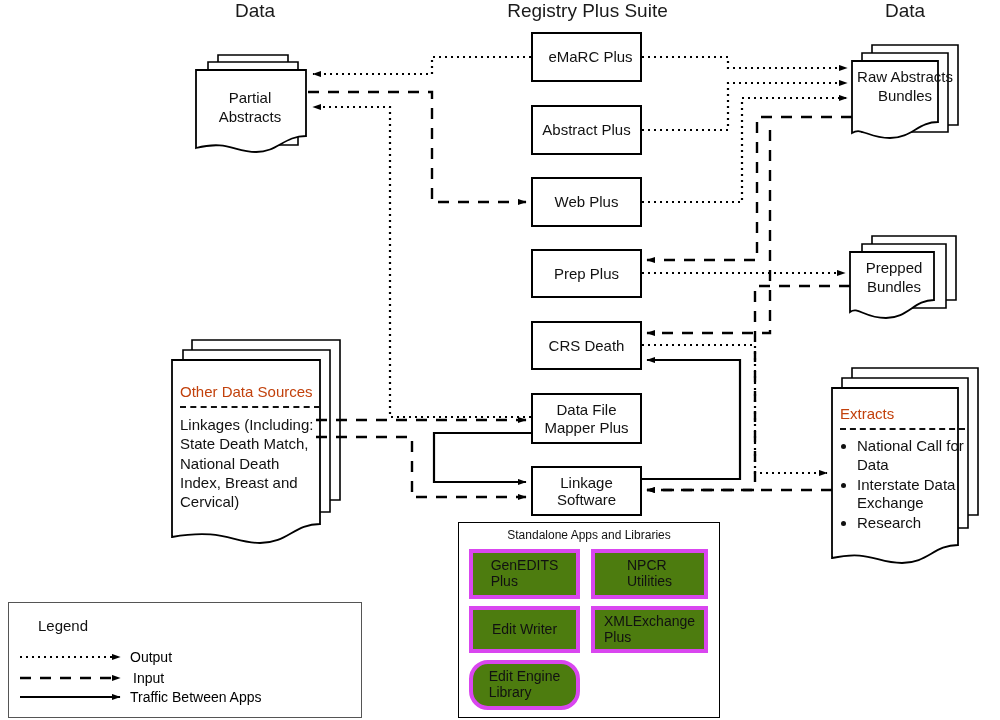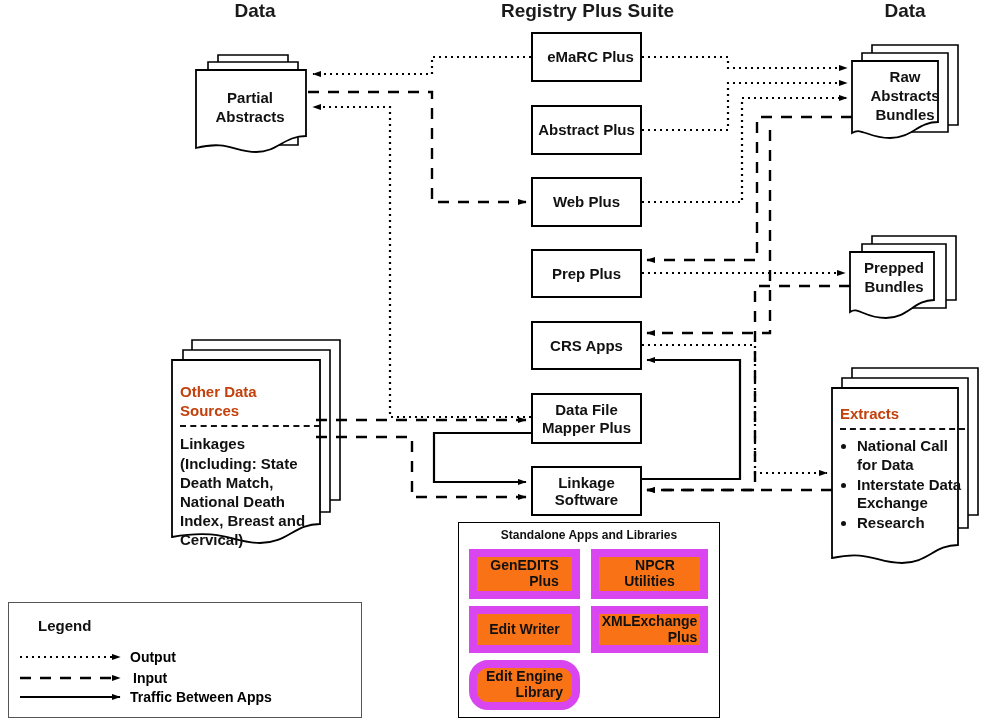--- a/index.html
+++ b/index.html
@@ -1,35 +1,35 @@
 <!DOCTYPE html>
 <html><head>
 <meta charset="utf-8">
 <title>Registry Plus Suite Data Flow Diagram</title>
 <style>
   html,body{margin:0;padding:0;background:#ffffff;}
   body{width:1000px;height:720px;position:relative;overflow:hidden;
        font-family:"Liberation Sans", sans-serif;color:#111;}
-  #stage{position:absolute;left:0;top:0;width:872px;height:720px;font-weight:bold;}
+  #stage{position:absolute;left:0;top:0;width:872px;height:720px;}
   svg#wires{position:absolute;left:0;top:0;width:1000px;height:720px;}
 
   .col-title{position:absolute;font-size:19px;color:#1a1a1a;text-align:center;
              white-space:nowrap;}
 
   
   .appbox{position:absolute;border:2px solid #000;background:#fff;
           display:flex;align-items:center;justify-content:center;text-align:center;
           font-size:15px;line-height:1.15;color:#111;box-sizing:border-box;}
 
   
   .panel{position:absolute;border:1.5px solid #000;background:#fff;box-sizing:border-box;}
   .panel-title{position:absolute;width:100%;text-align:center;font-size:12px;
                top:5px;left:0;color:#111;}
-  .smallbox{position:absolute;border:8px solid #d946ef;background:#f97316;
-            display:flex;align-items:center;justify-content:center;text-align:right;
+  .smallbox{position:absolute;border:4px solid #d946ef;background:#4d7c0f;
+            display:flex;align-items:center;justify-content:center;text-align:left;
             font-size:14px;line-height:1.12;color:#111;box-sizing:border-box;}
 
   
   .legend{position:absolute;border:1.5px solid #555;background:#fff;box-sizing:border-box;}
   .legend-title{position:absolute;font-size:15px;color:#111;}
   .legend-label{position:absolute;font-size:14px;color:#000000;white-space:nowrap;}
 
   
   .doc-text{position:absolute;font-size:15px;line-height:1.28;color:#111;
             text-align:center;}
@@ -159,21 +159,21 @@
   </div>
 
   <div class="appbox" style="left:531px;top:32px;width:111px;height:50px;padding-left:8px;">eMaRC Plus</div>
 
   <div class="appbox" style="left:531px;top:177px;width:111px;height:50px;">Web Plus</div>
 
   <div class="appbox" style="left:531px;top:105px;width:111px;height:50px;">Abstract Plus</div>
 
   <div class="appbox" style="left:531px;top:249px;width:111px;height:49px;">Prep Plus</div>
 
-  <div class="appbox" style="left:531px;top:321px;width:111px;height:49px;">CRS Apps</div>
+  <div class="appbox" style="left:531px;top:321px;width:111px;height:49px;">CRS Death</div>
 
   <div class="appbox multiline" style="left:531px;top:393px;width:111px;height:51px;white-space:pre-line;">Data File
 Mapper Plus</div>
 
   <div class="appbox multiline" style="left:531px;top:466px;width:111px;height:50px;white-space:pre-line;">Linkage
 Software</div>
 
   <div class="panel" style="left:458px;top:522px;width:262px;height:196px;">
     <div class="panel-title">Standalone Apps and Libraries</div>
   </div>

